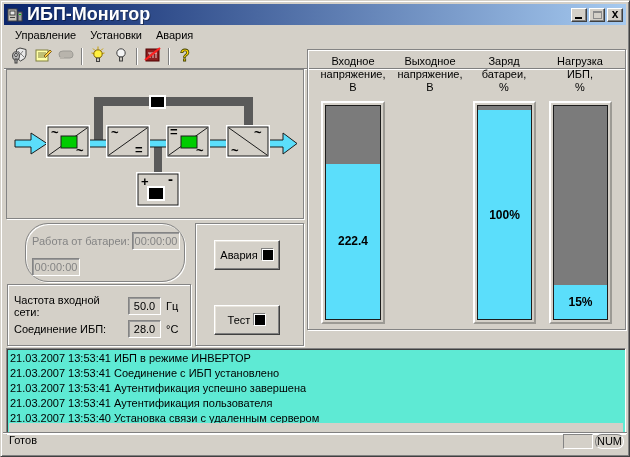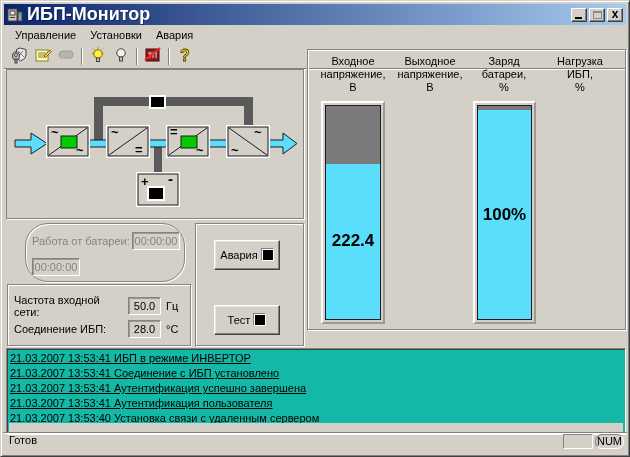--- a/index.html
+++ b/index.html
@@ -73,26 +73,26 @@
   .bars-panel { position:absolute; left:306px; top:48px; width:319px; height:281px;
     border:1px solid #848484; box-shadow:inset 1px 1px 0 #FFFFFF, 1px 1px 0 #FFFFFF; }
   .gauge-header { position:absolute; top:5px; height:42px; text-align:center;
     white-space:pre-line; line-height:13px; }
   .gauge-frame { position:absolute; top:51px; height:223px; background:#D4D0C8;
     border:2px solid; border-color:#FFFFFF #9C9A94 #9C9A94 #FFFFFF; padding:2px; }
   .gauge-inner { position:relative; width:100%; height:100%; background:#7B7B7B;
     border:1px solid #1C1C1C; overflow:hidden; }
   .gauge-fill { position:absolute; left:0; right:0; bottom:0; background:#5BDEFB; }
   .gauge-value { position:absolute; left:0; right:0; text-align:center; font-weight:bold;
-    font-size:17px; transform:translateY(50%); }
-
-  
-  .log { position:absolute; left:5px; top:347px; width:620px; height:87px; background:#14b8a6;
+    font-size:12px; transform:translateY(50%); }
+
+  
+  .log { position:absolute; left:5px; top:347px; width:620px; height:87px; background:#5eead4;
     border:1px solid; border-color:#848484 #FFFFFF #FFFFFF #848484;
-    box-shadow:inset 1px 1px 0 #404040; padding:2px 0 0 3px; overflow:hidden;text-decoration:underline; }
+    box-shadow:inset 1px 1px 0 #404040; padding:2px 0 0 3px; overflow:hidden; }
   .log-row { line-height:15px; white-space:nowrap; }
   .log-strip { position:absolute; left:2px; right:2px; bottom:2px; height:9px; background:#D4D0C8; }
 
   
   .statusbar { position:absolute; left:2px; right:2px; bottom:2px; height:20px;
     display:flex; align-items:flex-start; box-shadow:0 -1px 0 #FFFFFF, 0 -2px 0 #808080; }
   .status-text { flex:1; padding-left:6px; }
   .status-pane { height:15px; border:1px solid; border-color:#848484 #FFFFFF #FFFFFF #848484;
     margin-right:2px; text-align:center; line-height:13px; }
   .pane-empty { width:30px; }
@@ -317,20 +317,26 @@
           <div class="gauge-fill" style="height: 73%; background: rgb(91, 222, 251);"></div>
         <div class="gauge-value" style="bottom: 36.5%;">222.4</div>
         </div>
     </div>
     <div class="gauge-frame" style="left:165px;width:63px;">
       <div class="gauge-inner">
           <div class="gauge-fill" style="height: 98%; background: rgb(91, 222, 251);"></div>
         <div class="gauge-value" style="bottom: 49%;">100%</div>
         </div>
     </div>
+    <div class="gauge-frame" style="left:241px;width:63px;">
+      <div class="gauge-inner">
+          <div class="gauge-fill" style="height: 16%; background: rgb(91, 222, 251);"></div>
+        <div class="gauge-value" style="bottom: 8%;">15%</div>
+        </div>
+    </div>
   </div>
 
   <div class="log">
     <div class="log-row">21.03.2007 13:53:41 ИБП в режиме ИНВЕРТОР</div>
     <div class="log-row">21.03.2007 13:53:41 Соединение с ИБП установлено</div>
     <div class="log-row">21.03.2007 13:53:41 Аутентификация успешно завершена</div>
     <div class="log-row">21.03.2007 13:53:41 Аутентификация пользователя</div>
     <div class="log-row">21.03.2007 13:53:40 Установка связи с удаленным сервером</div>
     <div class="log-strip"></div>
   </div>

